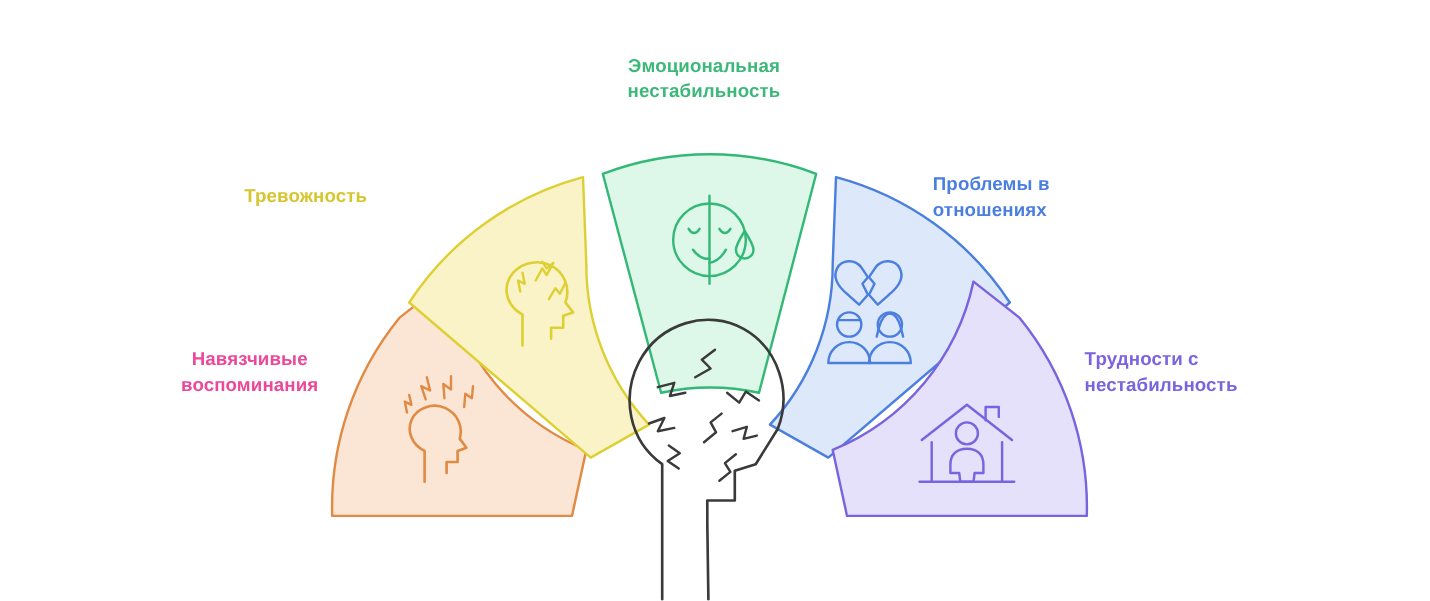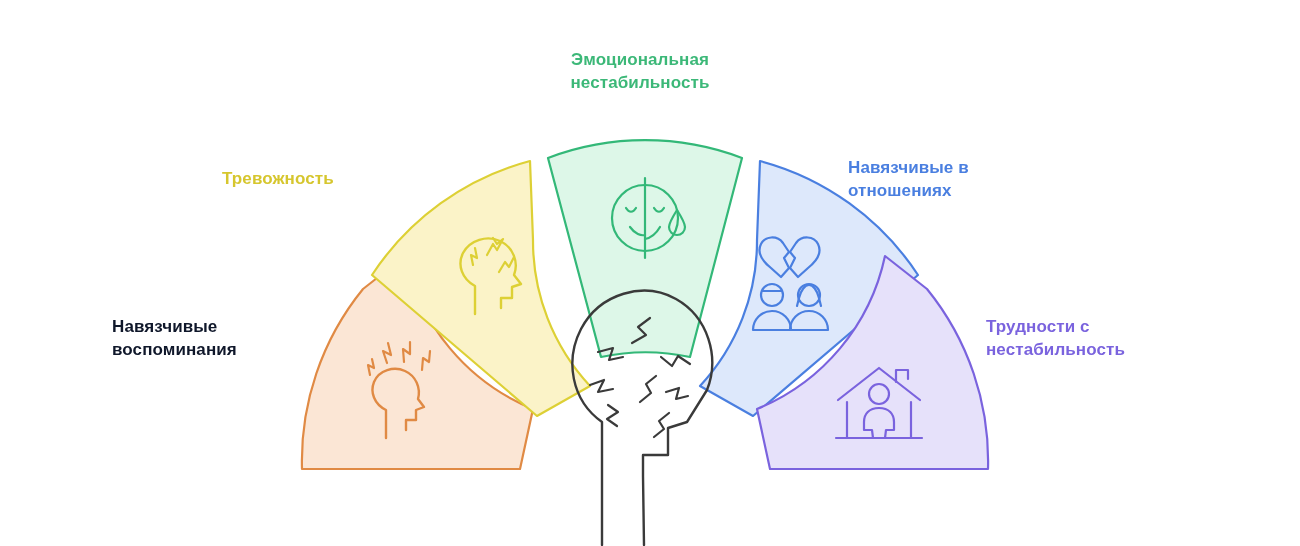--- a/index.html
+++ b/index.html
@@ -15,21 +15,21 @@
   .seg-path{stroke-width:2.2;stroke-linejoin:round;}
   .icon-stroke{fill:none;stroke-width:2.4;stroke-linecap:round;stroke-linejoin:round;}
   .icon-stroke-thin{fill:none;stroke-width:2.2;stroke-linecap:round;stroke-linejoin:round;}
   .label{
     position:absolute;
     font-weight:bold;
     font-size:17px;
     line-height:1.33;
     letter-spacing:0.1px;
   }
-  .label-orange{color:#0f172a;width:190px;text-align:left;left:112px;top:316px;}
+  .label-orange{color:#ec4899;width:190px;text-align:center;left:132px;top:316px;}
   .label-yellow{color:#d6c62e;width:200px;left:222px;top:168px;}
   .label-green{color:#3cb878;width:260px;text-align:center;left:510px;top:49px;}
   .label-blue{color:#4a7fe0;width:200px;text-align:left;left:848px;top:157px;}
   .label-purple{color:#7a63de;width:220px;text-align:left;left:986px;top:316px;}
 </style>
 </head>
 <body>
 
 <div id="stage">
 
@@ -157,21 +157,21 @@
   <div class="label label-yellow">
     <div>Тревожность</div>
   </div>
 
   <div class="label label-green">
     <div>Эмоциональная</div>
     <div>нестабильность</div>
   </div>
 
   <div class="label label-blue">
-    <div>Навязчивые в</div>
+    <div>Проблемы в</div>
     <div>отношениях</div>
   </div>
 
   <div class="label label-purple">
     <div>Трудности с</div>
     <div>нестабильность</div>
   </div>
 
 </div>
 

